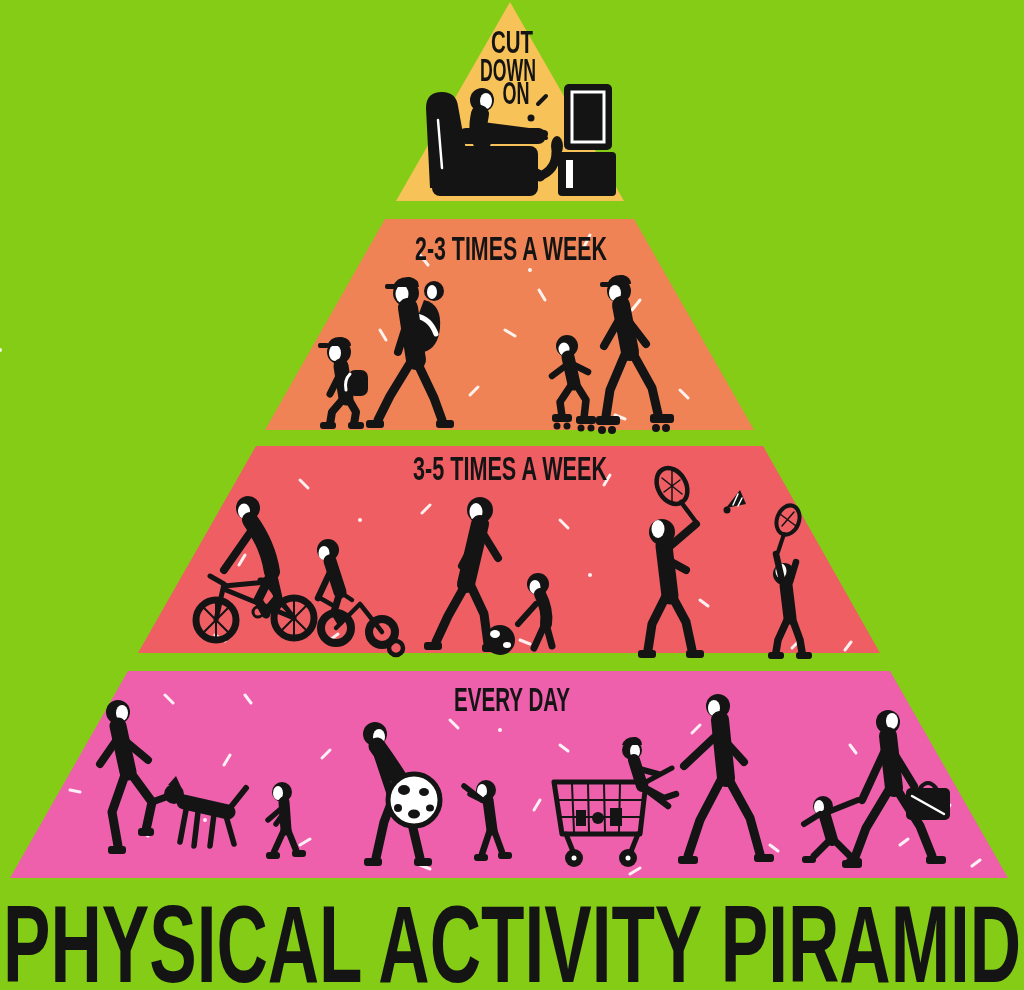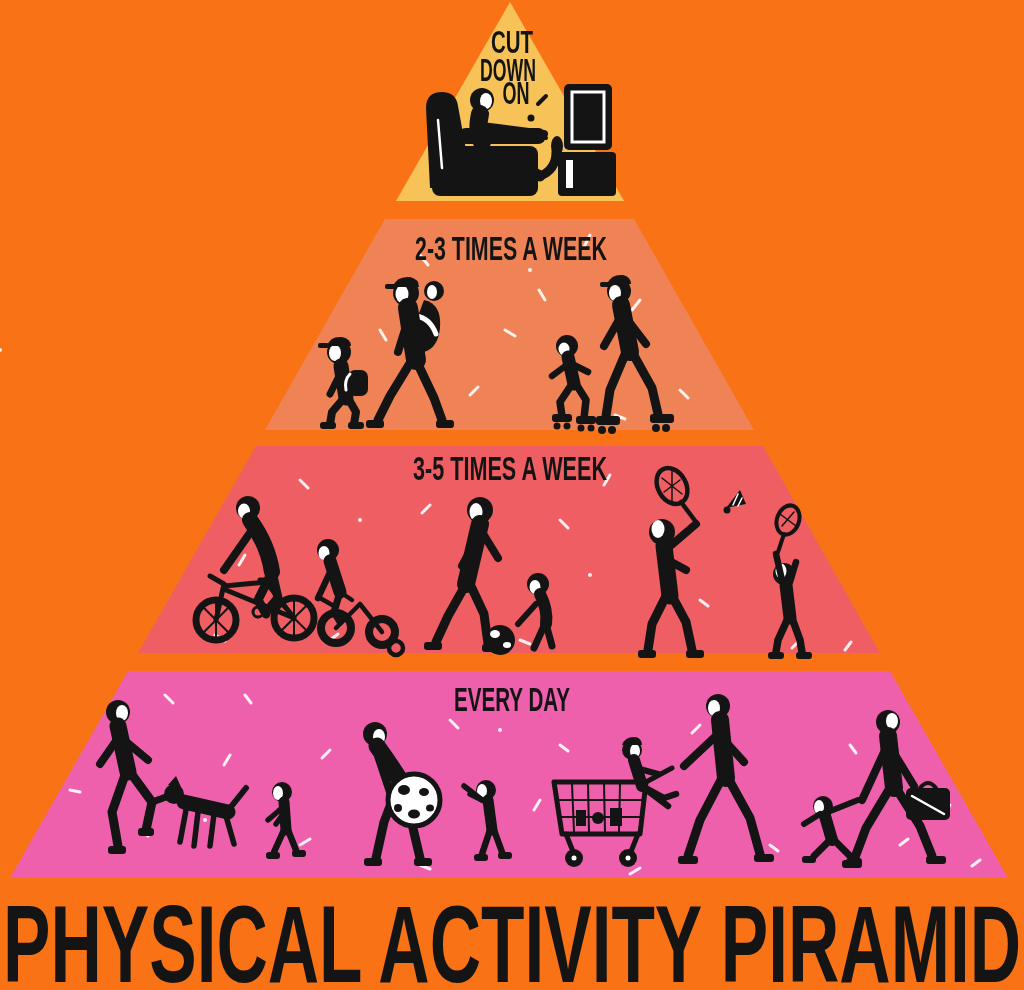--- a/index.html
+++ b/index.html
@@ -1,16 +1,16 @@
 <!DOCTYPE html>
 <html><head>
 <meta charset="utf-8">
 <style>
   html,body{margin:0;padding:0;background:#ffffff;}
-  .stage{position:relative;width:1024px;height:990px;background:#f97316;overflow:hidden;
+  .stage{position:relative;width:1024px;height:990px;background:#84cc16;overflow:hidden;
          font-family:"Liberation Sans",sans-serif;}
   svg text{font-family:"Liberation Sans",sans-serif;font-weight:bold;fill:#141414;}
   svg .ln{stroke:#141414;fill:none;stroke-linecap:round;stroke-linejoin:round;}
   svg .fl{fill:#141414;stroke:none;}
   svg .fc{fill:#ffffff;stroke:none;}
   svg .wh{stroke:#ffffff;fill:none;stroke-linecap:round;}
   svg .bw{fill:#ffffff;stroke:#141414;}
 </style>
 </head>
 <body>

